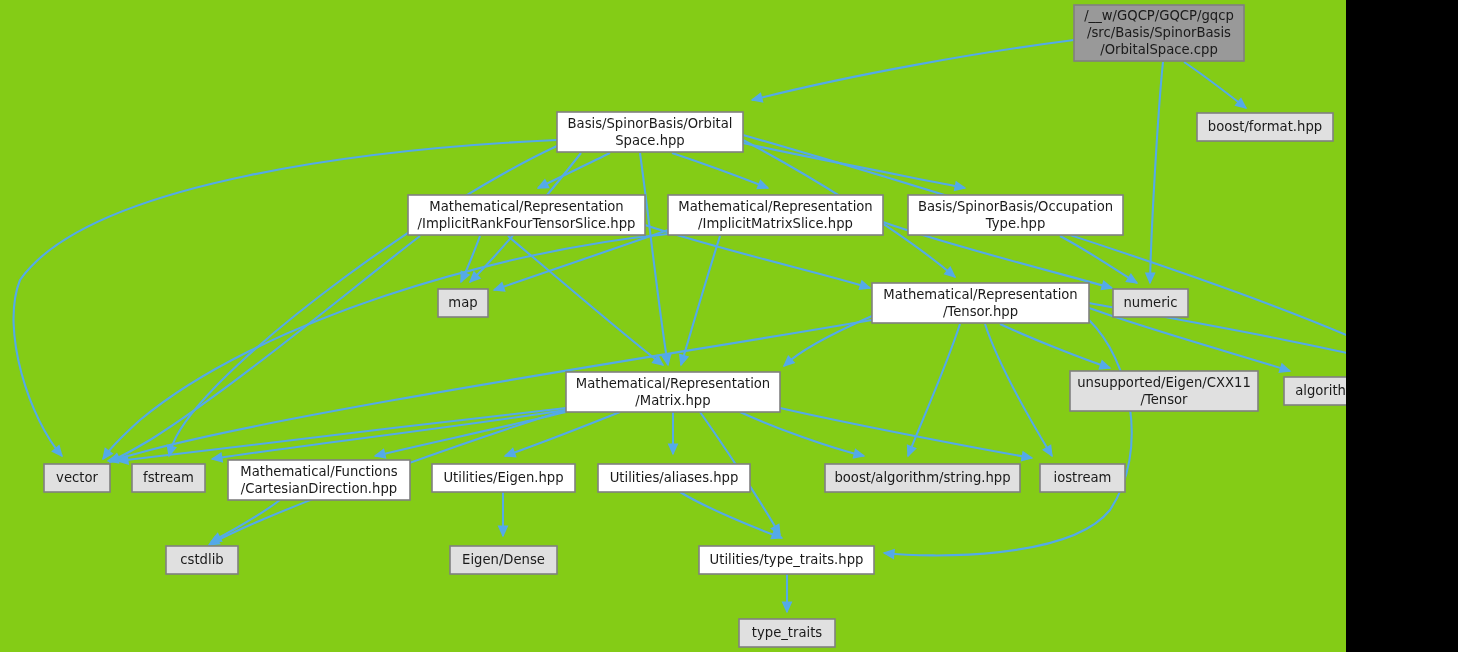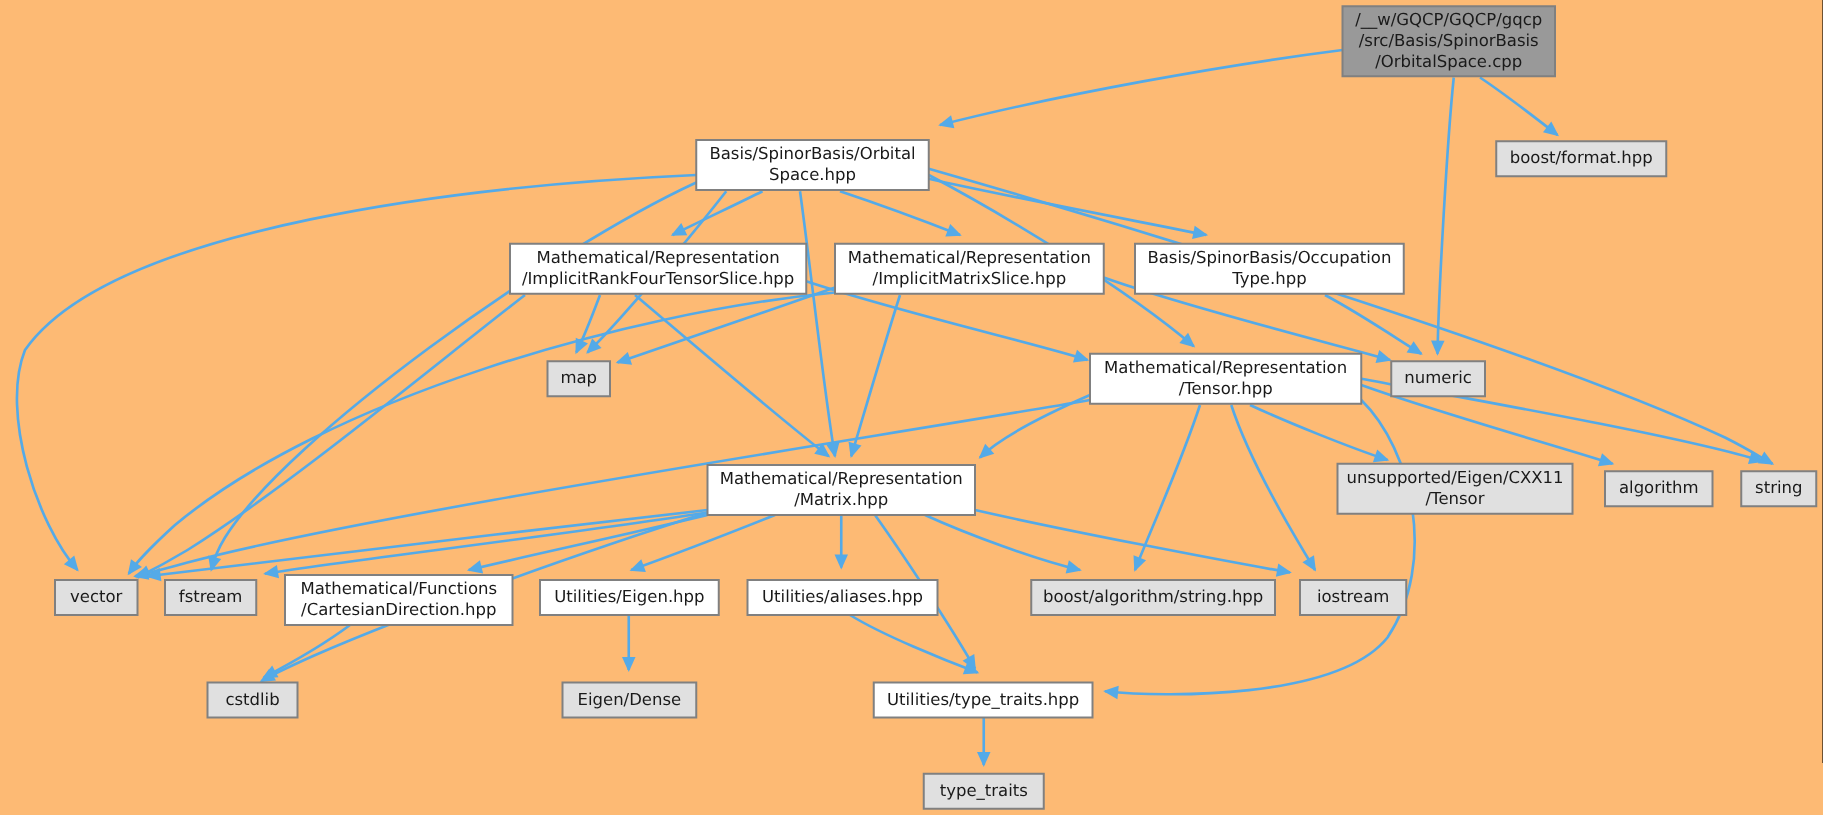--- a/index.html
+++ b/index.html
@@ -2,23 +2,23 @@
 <html><head>
 <meta charset="utf-8">
 <style>
   html, body {
     margin: 0;
     padding: 0;
     background: #000000;
   }
   #graph-root {
     position: relative;
-    width: 1458px;
+    width: 1346px;
     height: 652px;
-    background: #fdba74;
+    background: #84cc16;
     overflow: hidden;
     font-family: "DejaVu Sans", sans-serif;
   }
   svg#graph-svg {
     position: absolute;
     top: 0; left: 0;
     width: 1458px;
     height: 652px;
     display: block;
   }

